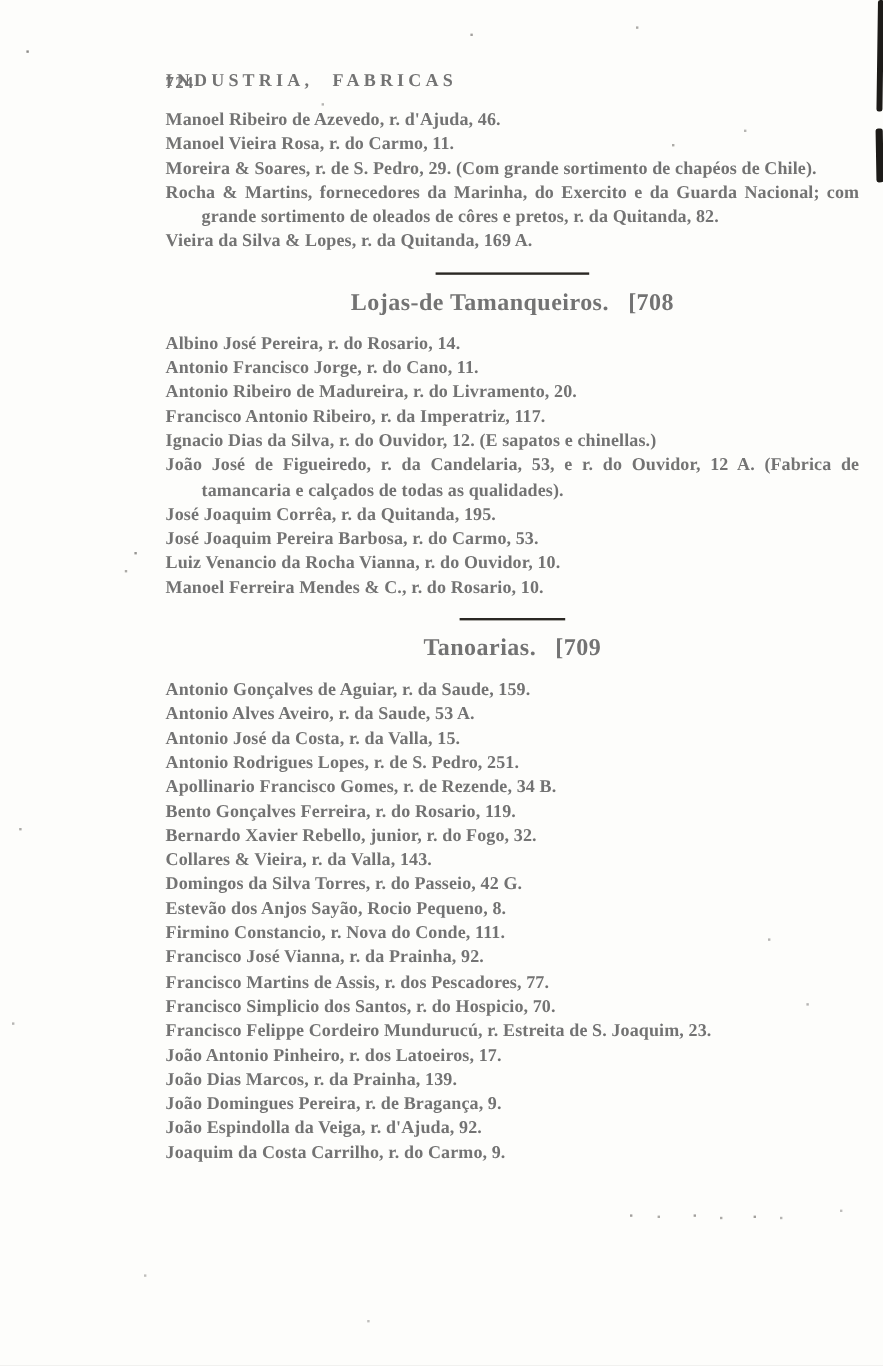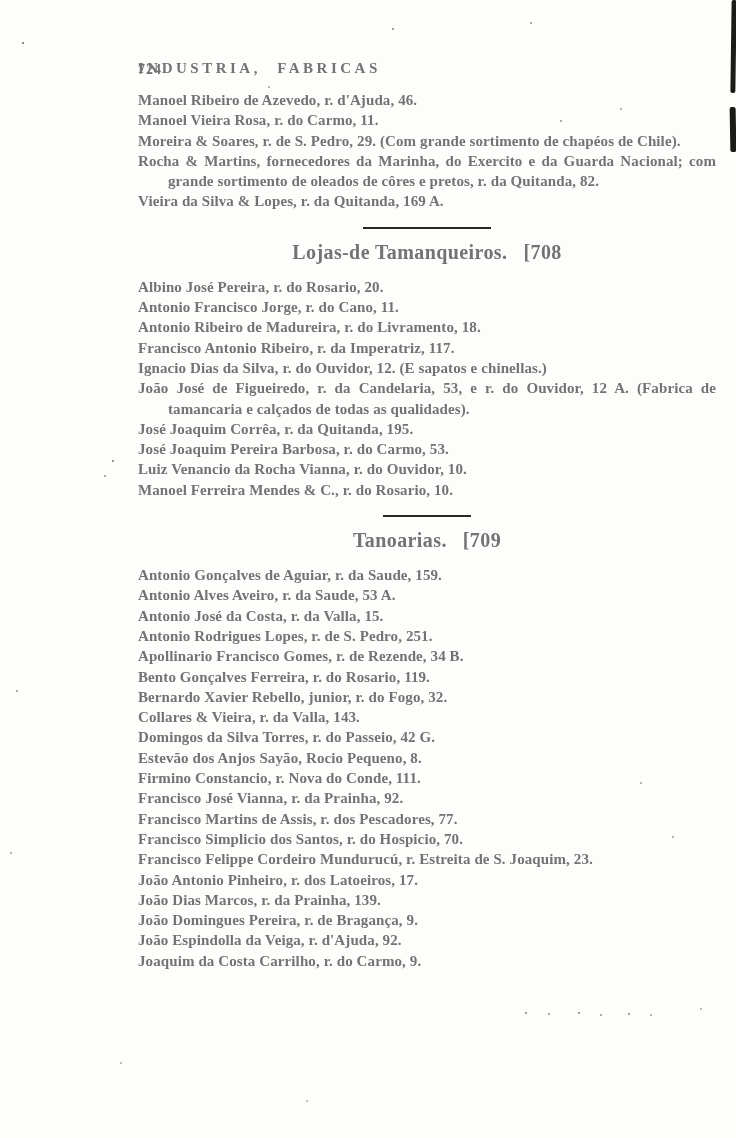--- a/index.html
+++ b/index.html
@@ -145,25 +145,25 @@
 
     <div class="section-break">
       <div class="section-rule rule-wide"></div>
       <div class="sec-heading">
         <span>Lojas-de Tamanqueiros.</span><span class="ref">[708</span>
       </div>
     </div>
 
     <div class="entries">
 
-        <p>Albino José Pereira, r. do Rosario, 20.</p>
+        <p>Albino José Pereira, r. do Rosario, 14.</p>
 
         <p>Antonio Francisco Jorge, r. do Cano, 11.</p>
 
-        <p>Antonio Ribeiro de Madureira, r. do Livramento, 18.</p>
+        <p>Antonio Ribeiro de Madureira, r. do Livramento, 20.</p>
 
         <p>Francisco Antonio Ribeiro, r. da Imperatriz, 117.</p>
 
         <p>Ignacio Dias da Silva, r. do Ouvidor, 12. (E sapatos e chinellas.)</p>
 
         <p>João José de Figueiredo, r. da Candelaria, 53, e r. do Ouvidor, 12 A. (Fabrica de tamancaria e calçados de todas as qualidades).</p>
 
         <p>José Joaquim Corrêa, r. da Quitanda, 195.</p>
 
         <p>José Joaquim Pereira Barbosa, r. do Carmo, 53.</p>

